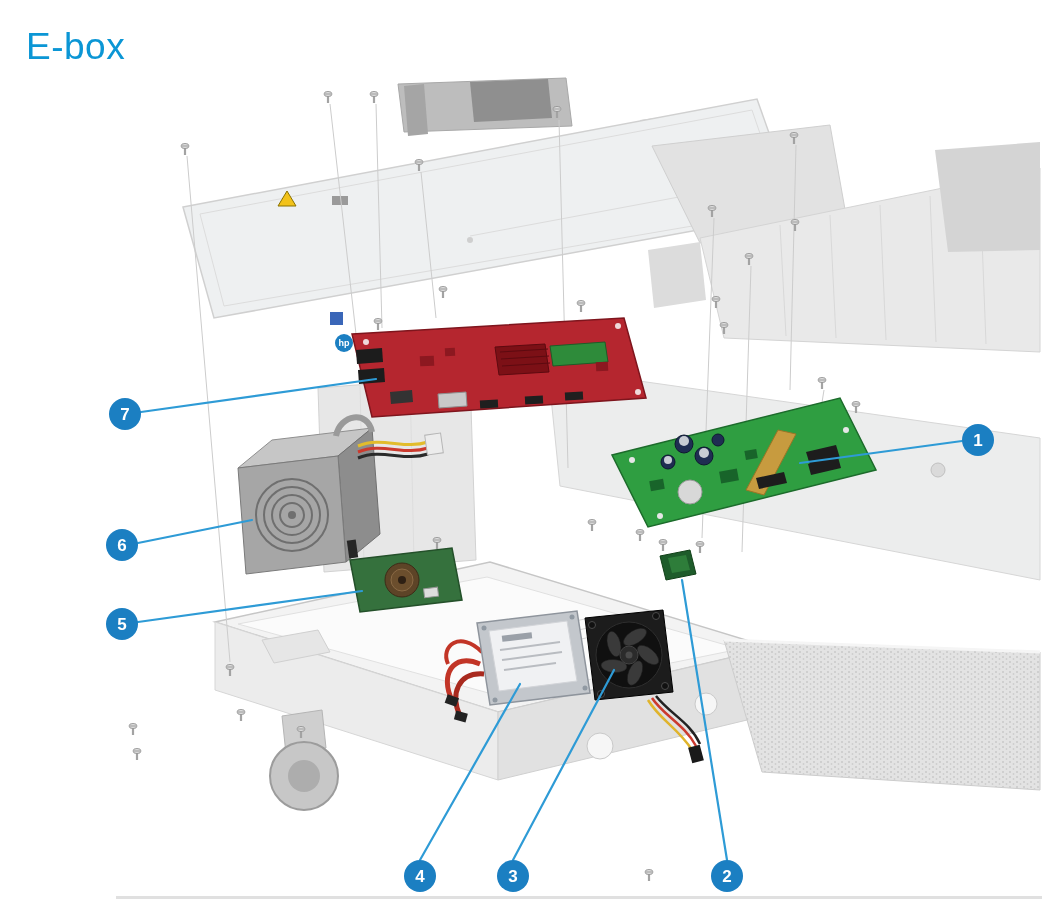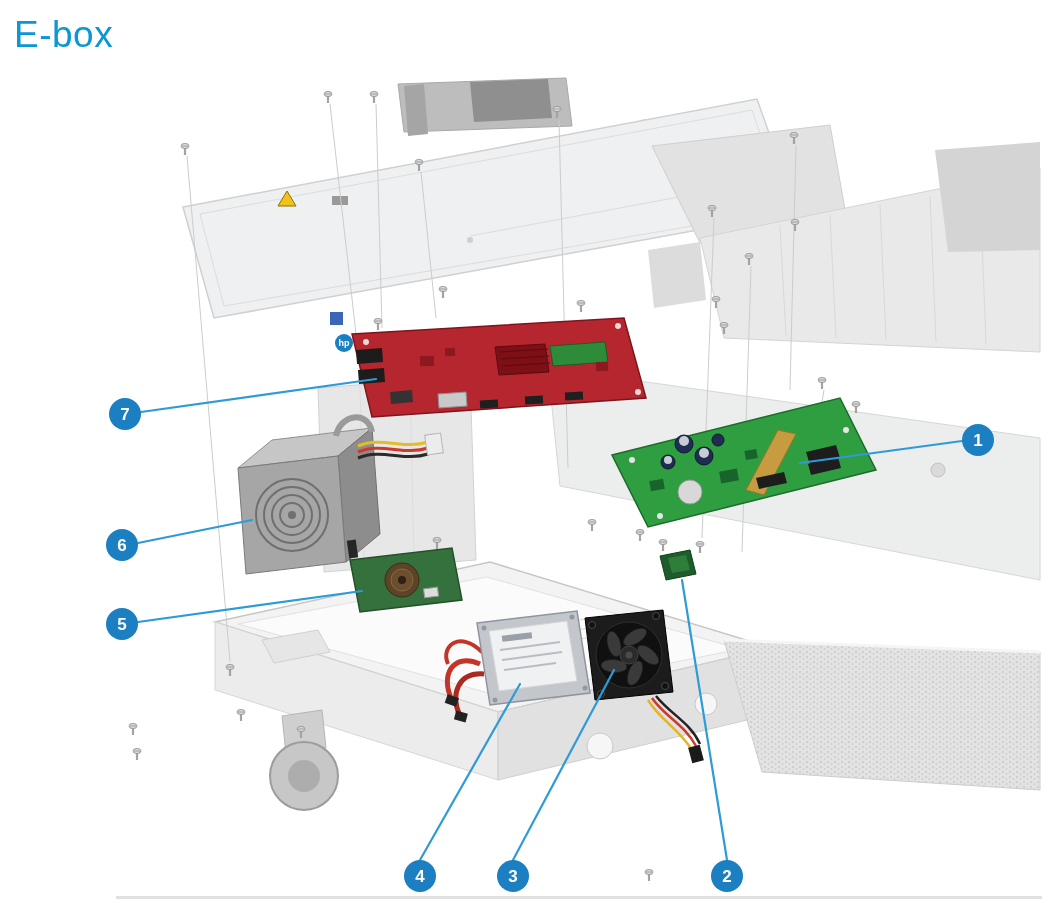--- a/index.html
+++ b/index.html
@@ -1,18 +1,18 @@
 <!DOCTYPE html>
 <html><head>
 <meta charset="utf-8">
 <style>
   html,body{margin:0;padding:0;background:#fff;}
   body{width:1051px;height:903px;position:relative;overflow:hidden;
        font-family:"Liberation Sans",sans-serif;}
-  .title{position:absolute;left:14px;top:14px;margin:0;font-size:37px;font-weight:400;
+  .title{position:absolute;left:14px;top:14px;margin:12px;font-size:37px;font-weight:400;
          color:#0b96d5;letter-spacing:.5px;}
   svg.diagram{position:absolute;left:0;top:0;}
   .footer-rule{position:absolute;left:116px;top:896px;width:926px;height:3px;background:#e0e0e0;}
   .badge-num{font-weight:bold;font-size:17px;fill:#ffffff;}
   .hp-text{font-weight:bold;font-size:9px;fill:#ffffff;}
 </style>
 </head>
 <body>
 
 <h1 class="title">E-box</h1>

